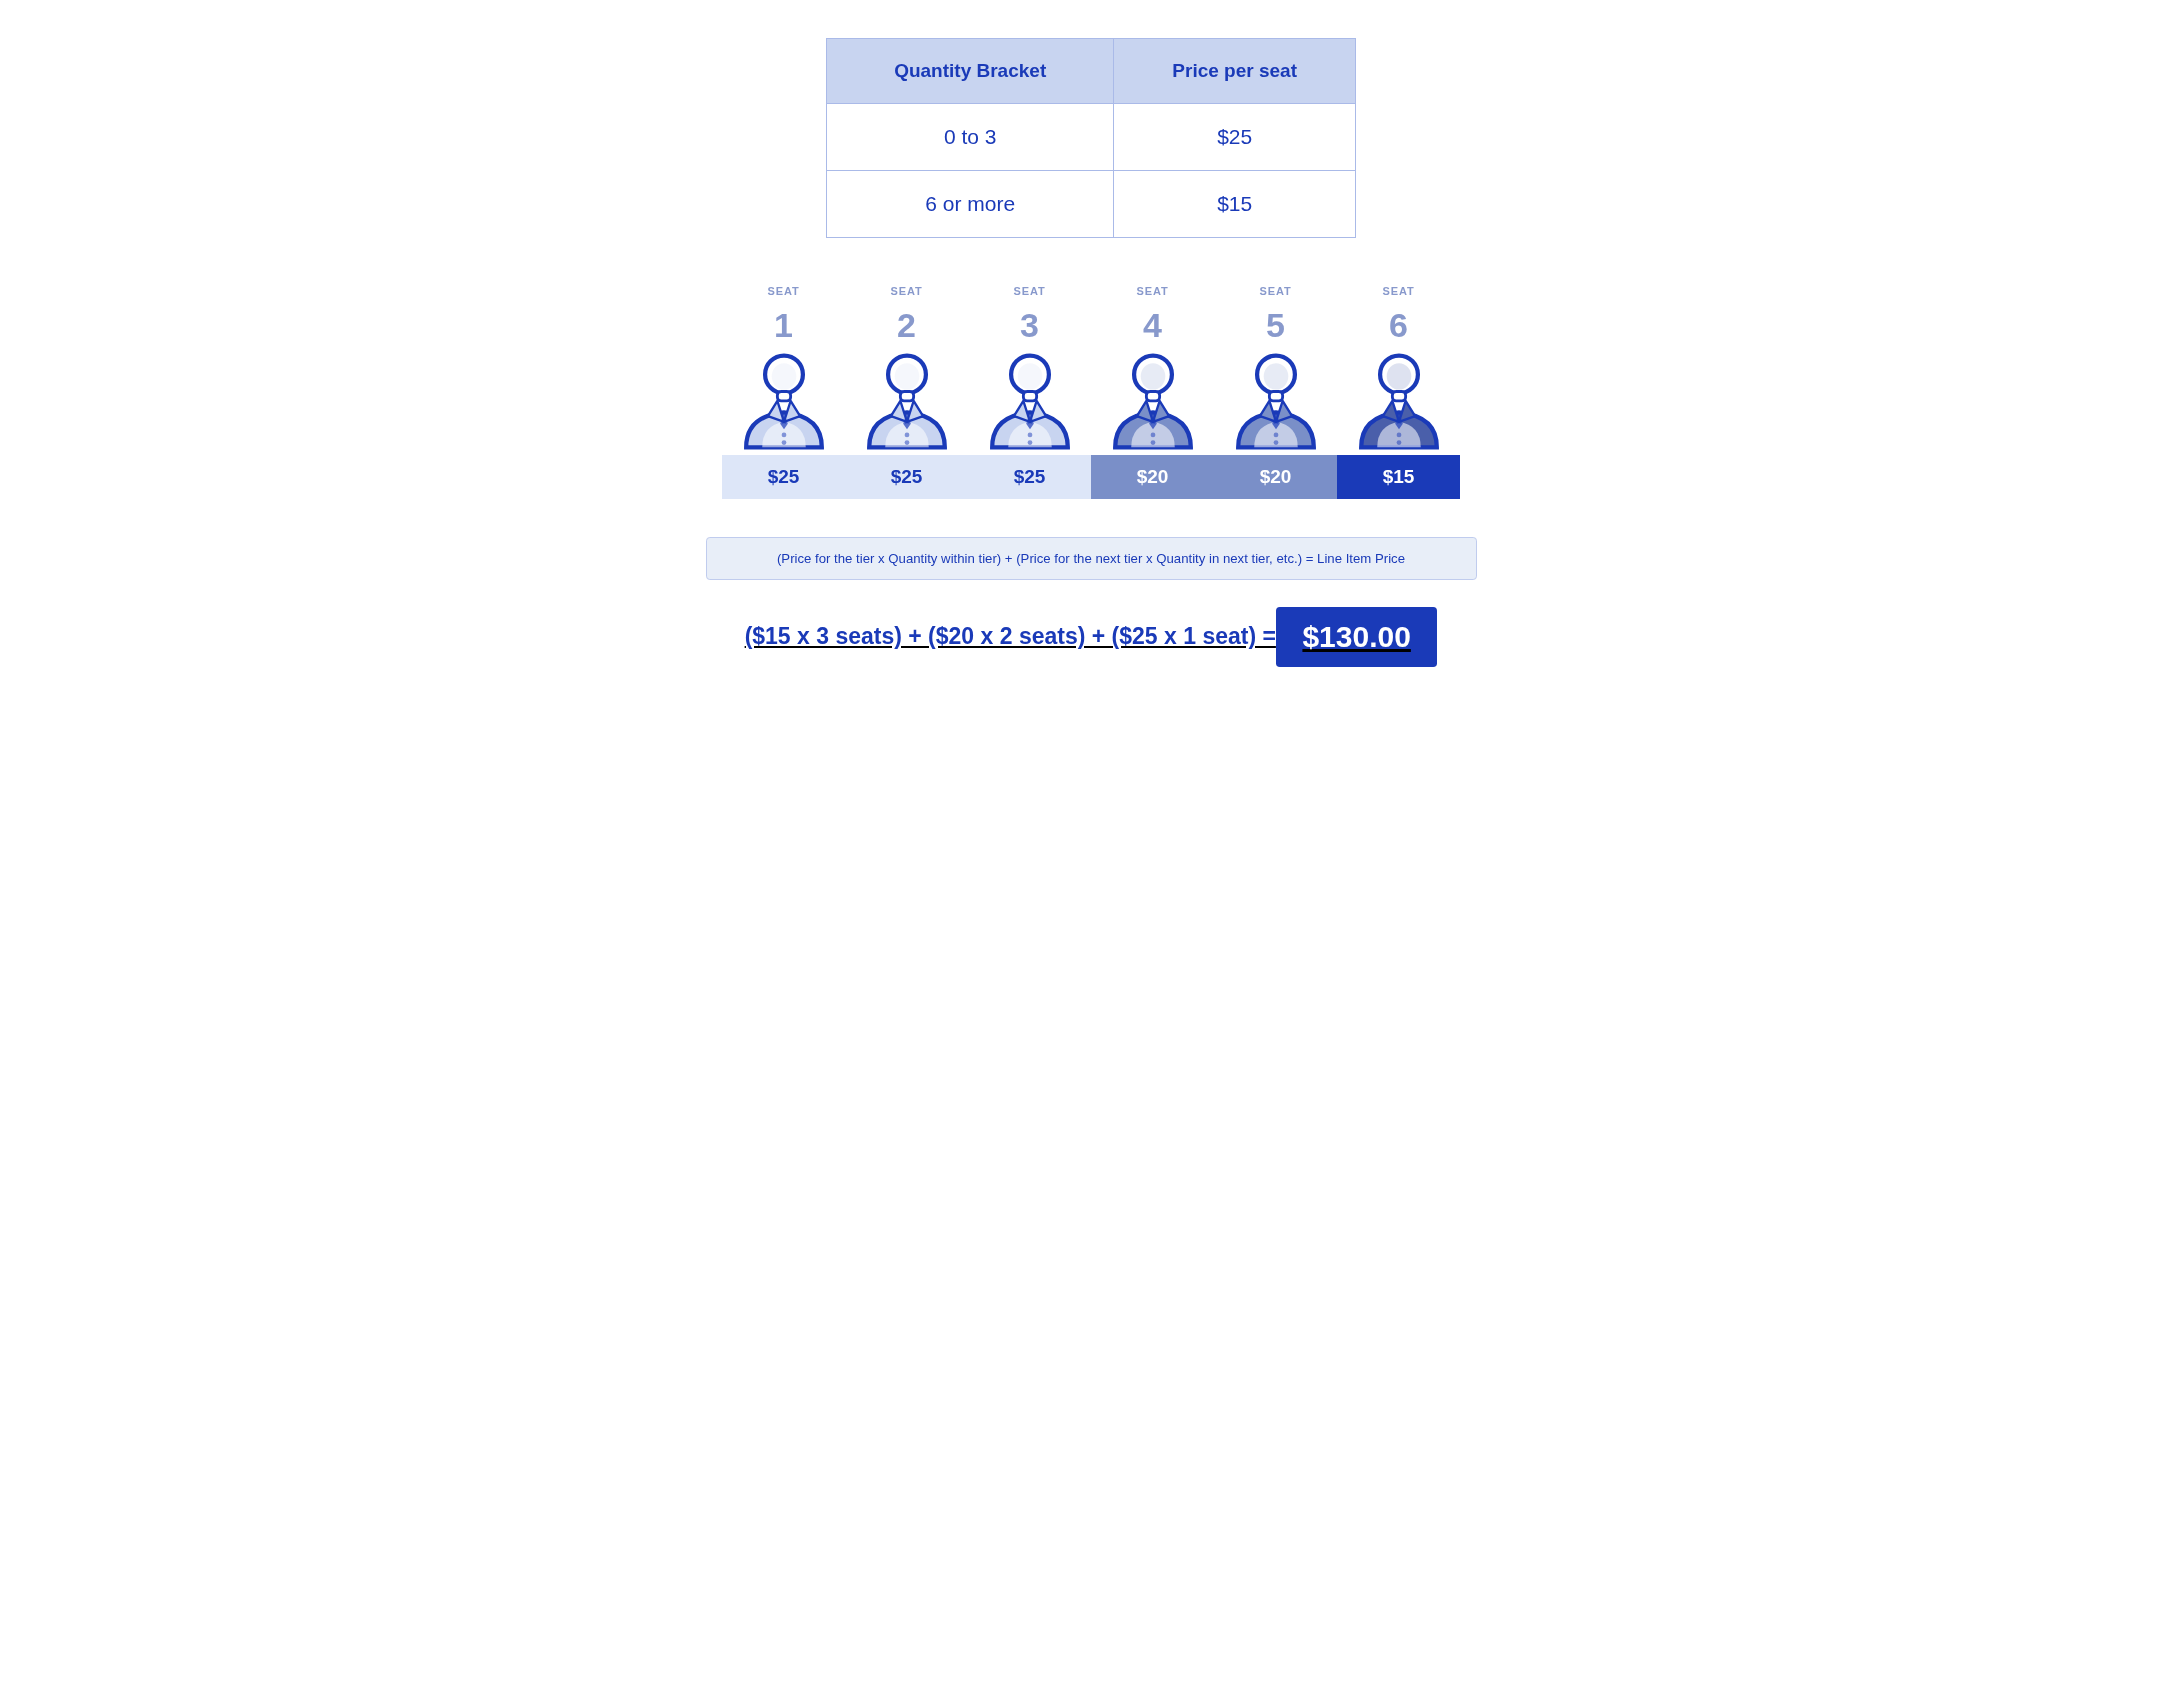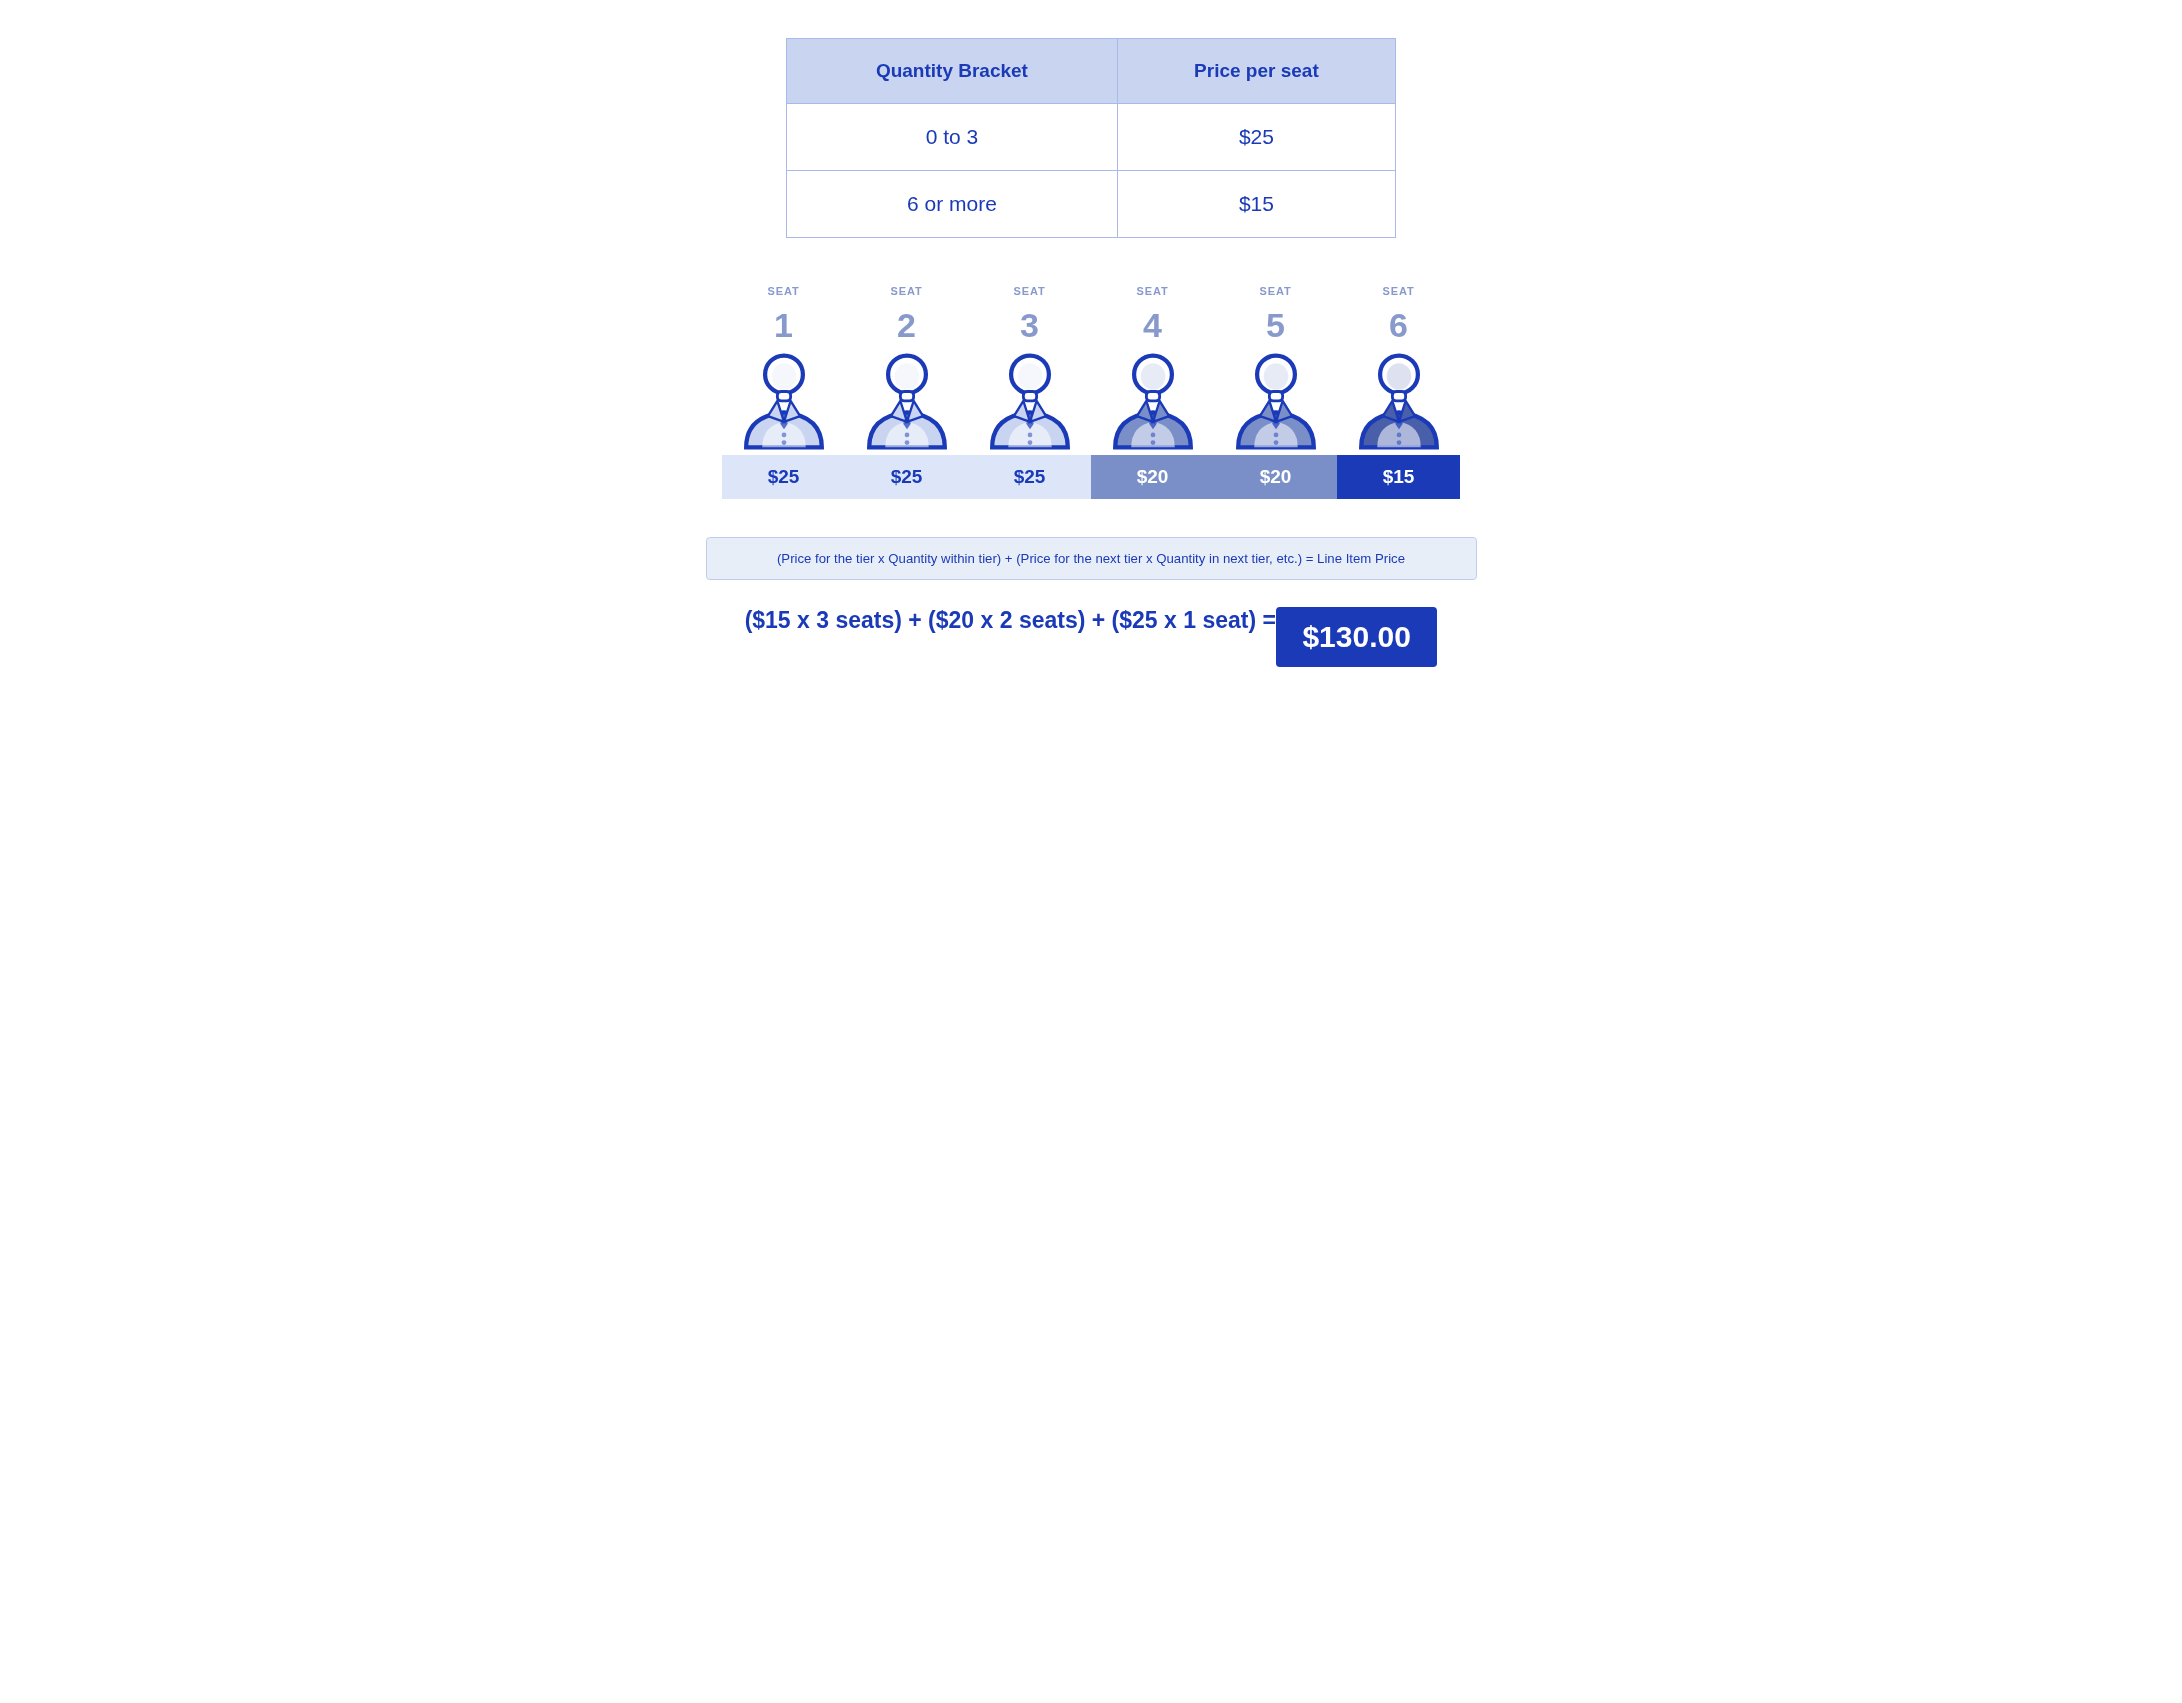--- a/index.html
+++ b/index.html
@@ -8,21 +8,21 @@
       font-family: Arial, sans-serif;
       display: flex;
       flex-direction: column;
       align-items: center;
       padding: 38px 19px;
       min-height: 100vh;
     }
 
     
     .pricing-table {
-      width: 610px;
+      width: 530px;
       border-collapse: collapse;
       margin-bottom: 47px;
     }
     .pricing-table th {
       background: #c8d4f0;
       color: #1a3ab8;
       font-weight: bold;
       font-size: 19px;
       padding: 21px 9.5px;
       border: 0.9px solid #aabae8;
@@ -123,20 +123,22 @@
       width: 771px;
       text-align: center;
       color: #1a3ab8;
       font-size: 13.2px;
       margin-bottom: 26.5px;
     }
 
     
     .final-equation {
       display: flex;
+      align-items: center;
+      text-decoration: underline;
     }
     .equation-text {
       color: #1a3ab8;
       font-size: 23px;
       font-weight: bold;
     }
     .equation-result {
       background: #1a3ab8;
       color: #ffffff;
       font-size: 30px;

